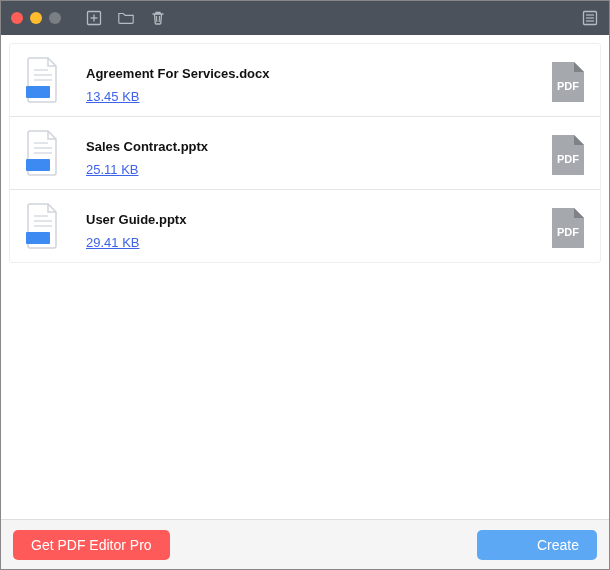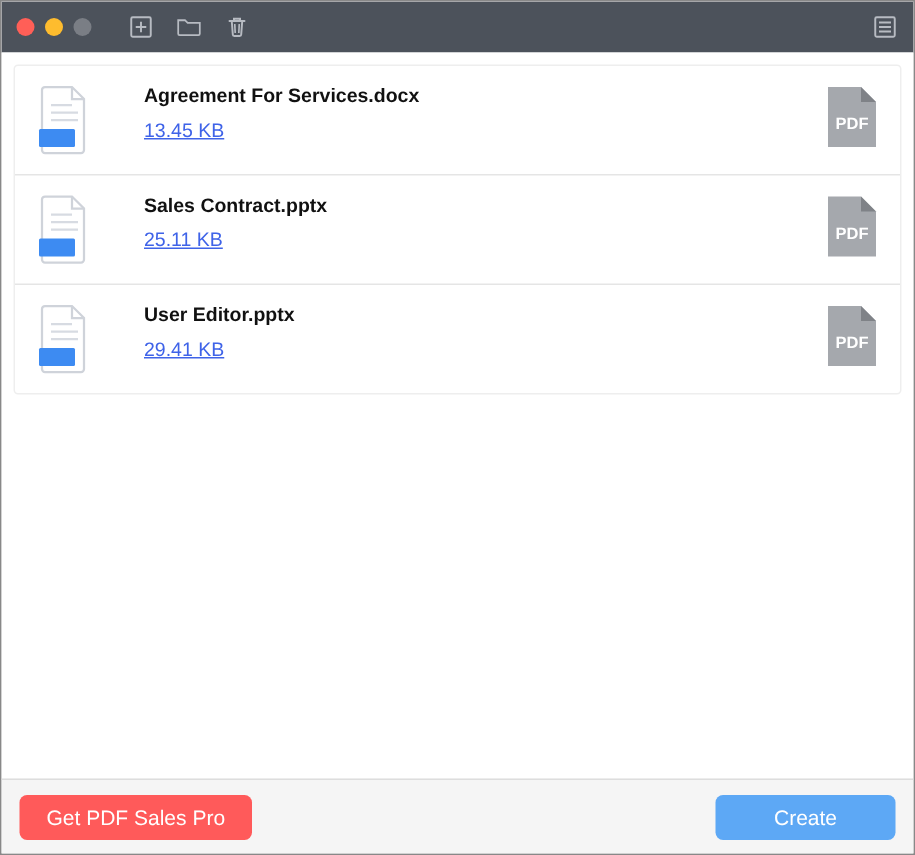--- a/index.html
+++ b/index.html
@@ -53,24 +53,24 @@
       padding: 8px 8px 0 8px;
       overflow-y: auto;
     }
     .file-list {
       background: #fff;
       border: 1px solid #eee;
       border-radius: 3px;
     }
     .file-row {
       display: flex;
-      align-items: flex-start;
+      align-items: flex-end;
       padding: 12px 14px;
       border-bottom: 1px solid #e5e5e5;
-      gap: 32px;
+      gap: 22px;
     }
     .file-row:last-child { border-bottom: none; }
     .file-icon {
       width: 40px;
       height: 48px;
       flex-shrink: 0;
       display: flex;
       align-items: center;
       justify-content: center;
     }
@@ -114,20 +114,21 @@
       border: none;
       border-radius: 5px;
       font-size: 14px;
       cursor: pointer;
       color: #fff;
     }
     .btn-promo { background: #ff5a5a; }
     .btn-primary {
       background: #5da8f5;
       min-width: 120px;
+      text-align: right;
     }
   </style>
 </head>
 <body>
 
 <div class="titlebar">
   <div class="traffic-lights">
     <div class="traffic-light tl-close"></div>
     <div class="traffic-light tl-min"></div>
     <div class="traffic-light tl-max"></div>
@@ -217,31 +218,31 @@
           <svg width="40" height="48" viewBox="0 0 40 48">
             <path d="M6 2 h18 l8 8 v34 a2 2 0 0 1 -2 2 h-24 a2 2 0 0 1 -2 -2 v-40 a2 2 0 0 1 2 -2 z" fill="#fff" stroke="#cfd3da" stroke-width="1.5"></path>
             <path d="M24 2 v8 h8" fill="none" stroke="#cfd3da" stroke-width="1.5"></path>
             <line x1="10" y1="14" x2="24" y2="14" stroke="#d7dbe2" stroke-width="1.5"></line>
             <line x1="10" y1="19" x2="28" y2="19" stroke="#d7dbe2" stroke-width="1.5"></line>
             <line x1="10" y1="24" x2="28" y2="24" stroke="#d7dbe2" stroke-width="1.5"></line>
             <rect x="2" y="30" width="24" height="12" rx="1" fill="#3d8bf2"></rect>
           </svg>
         </div>
         <div class="file-info">
-          <div class="file-name">User Editor.pptx</div>
+          <div class="file-name">User Guide.pptx</div>
           <div class="file-size">29.41 KB</div>
         </div>
         <div class="pdf-badge">
           <svg width="36" height="44" viewBox="0 0 36 44">
             <path d="M2 2 h22 l10 10 v30 h-32 z" fill="#a5a8ad"></path>
             <path d="M24 2 v10 h10 z" fill="#7f8287"></path>
             <text x="18" y="30" font-family="Arial" font-size="11" font-weight="700" fill="#fff" text-anchor="middle">PDF</text>
           </svg>
         </div>
       </div>
     </div>
 </div>
 
 <div class="footer">
-  <button class="btn btn-promo">Get PDF Sales Pro</button>
+  <button class="btn btn-promo">Get PDF Editor Pro</button>
   <div class="footer-spacer"></div>
   <button class="btn btn-primary">Create</button>
 </div>
 
 </body></html>

